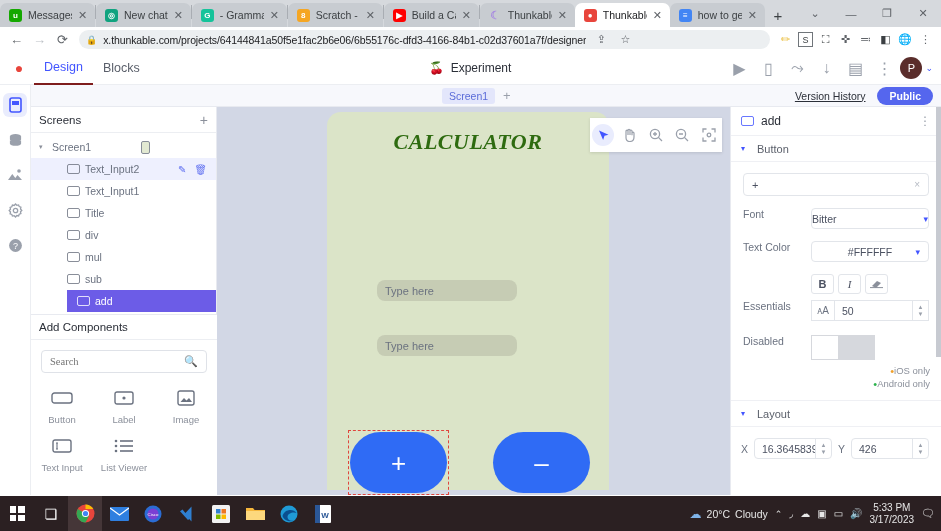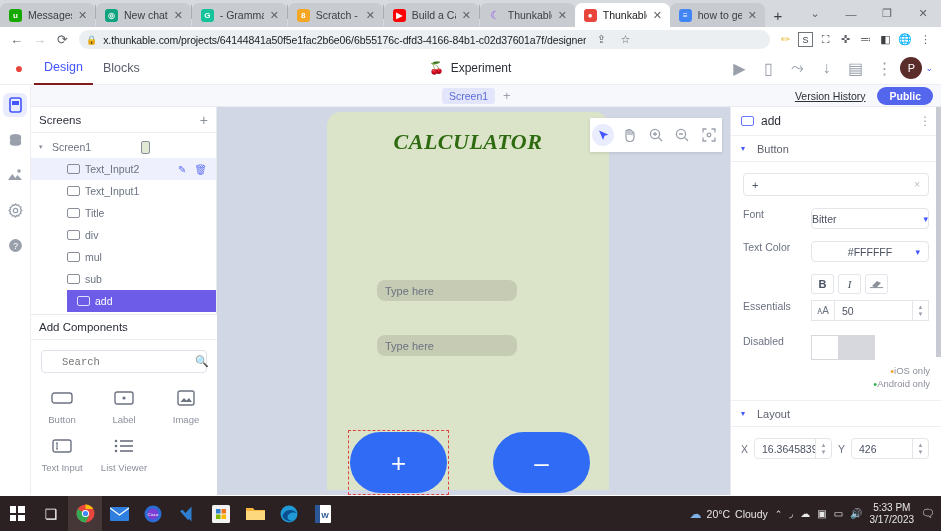--- a/index.html
+++ b/index.html
@@ -123,21 +123,21 @@
   .ticon.phone { width: 9px; height: 13px; border-radius: 2px; }
   .row-actions { margin-left: auto; display: flex; gap: 8px; padding-right: 9px; color: #5b6cf0; font-size: 10px; }
 
   .add-comp-head { position: absolute; top: 314px; left: 31px; width: 186px; height: 26px;
                    border-top: 1px solid #e8eaf0; border-bottom: 1px solid #eceef2;
                    background: #fff; display: flex; align-items: center; padding: 0 8px; }
   .comp-body { position: absolute; top: 340px; left: 31px; width: 186px; height: 155px; background: #fff; }
   .searchbox { margin: 10px 10px 0 10px; height: 23px; border: 1px solid #dfe2e8; border-radius: 4px;
                display: flex; align-items: center; padding: 0 8px; }
   .searchbox input { border: 0; outline: 0; font-size: 10.5px; color: #9aa0ab; flex: 1; background: transparent;
-                     font-family: Liberation Mono, monospace; margin-left: 12px; }
+                     font-family: Liberation Serif, serif; }
   .comp-grid { display: grid; grid-template-columns: repeat(3, 1fr); margin-top: 10px; }
   .comp-cell { display: flex; flex-direction: column; align-items: center; gap: 7px; padding: 6px 0; }
   .comp-glyph { width: 22px; height: 18px; display: flex; align-items: center; justify-content: center; color: #6b7280; }
   .comp-label { font-size: 9.5px; color: #8b909b; }
 
   
   .canvas { position: absolute; top: 107px; left: 217px; width: 513px; height: 388px;
             background: #d2d7e5; overflow: hidden; }
   .phone { position: absolute; top: 5px; left: 110px; width: 282px; height: 378px;
            background: #dbe4c8; border-radius: 14px 14px 0 0; }

